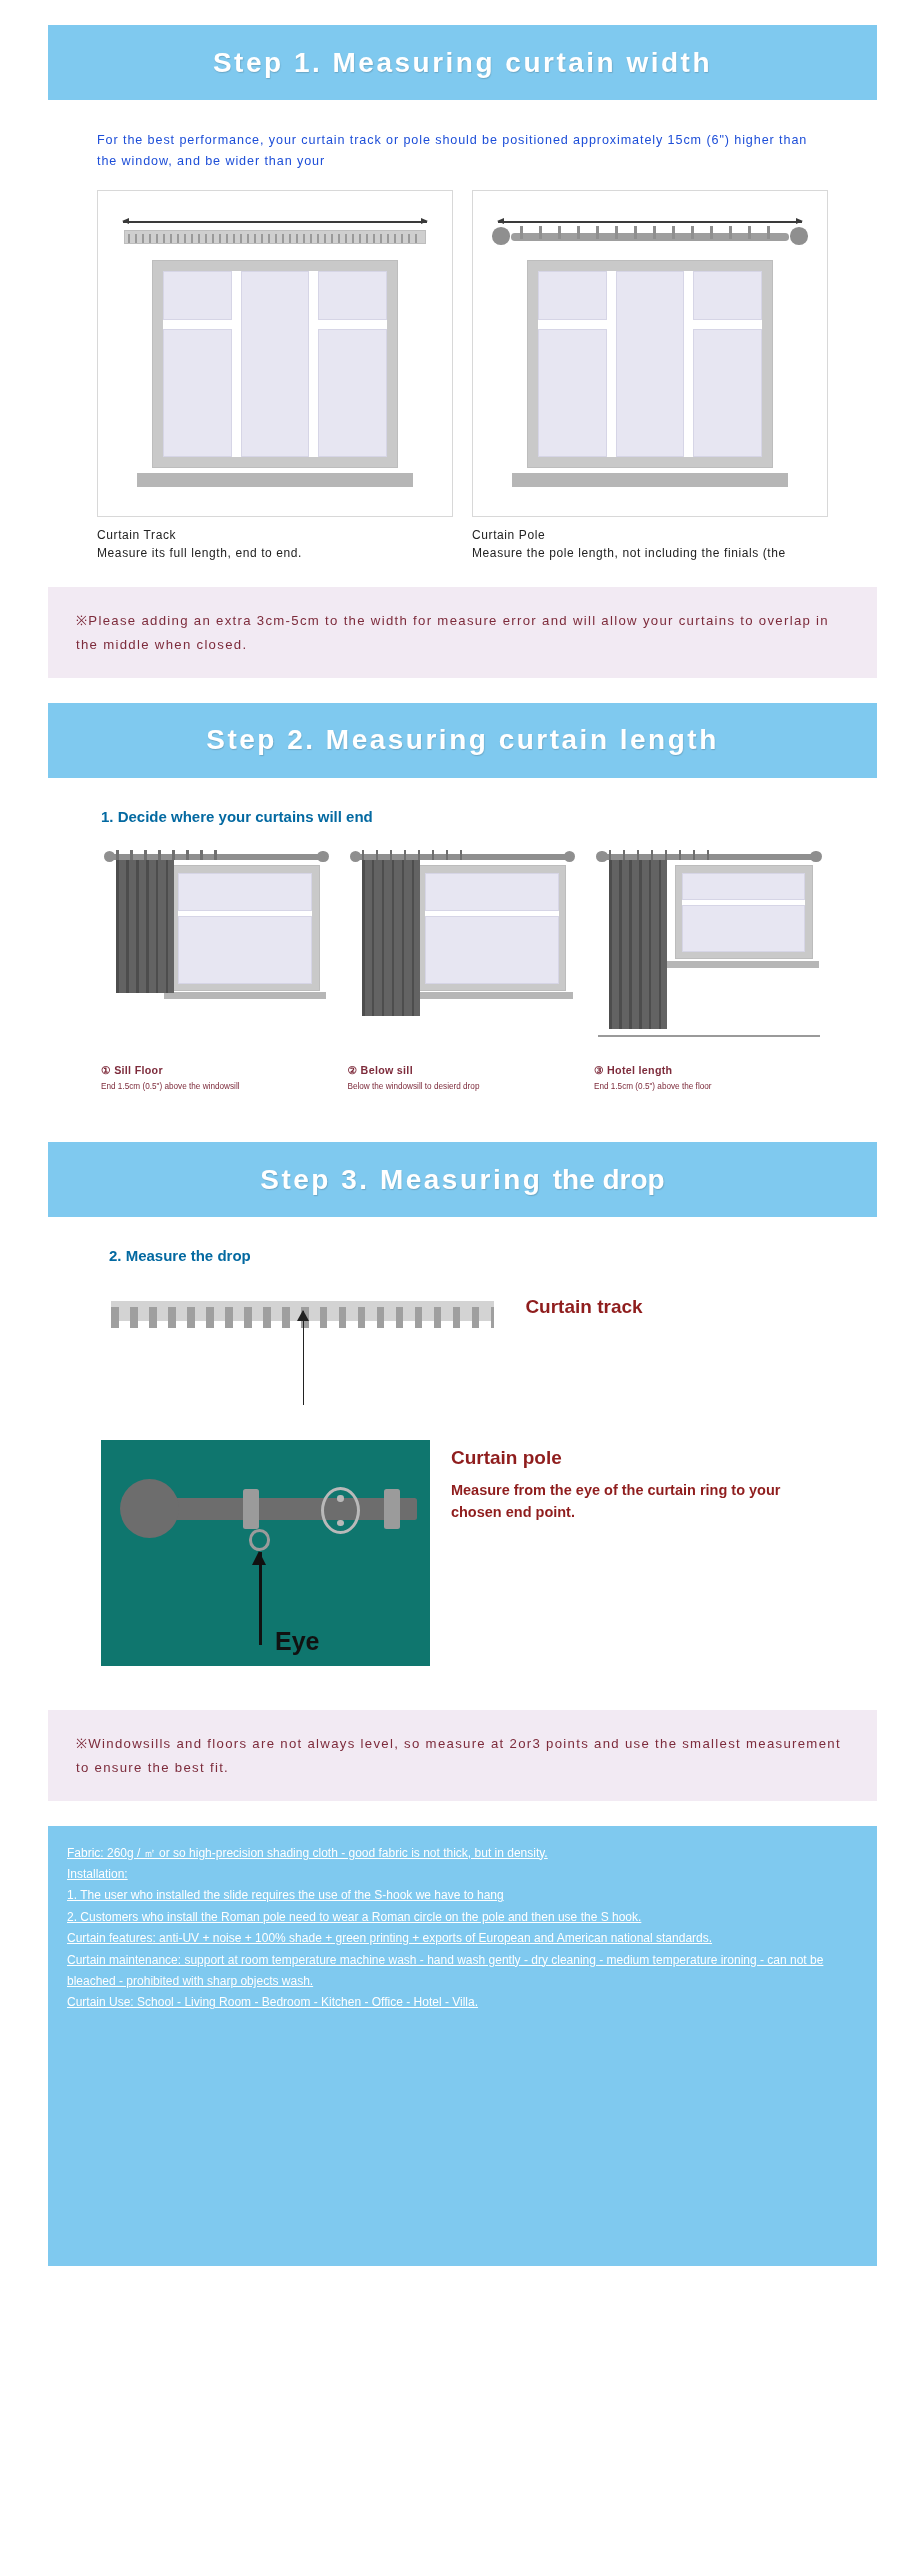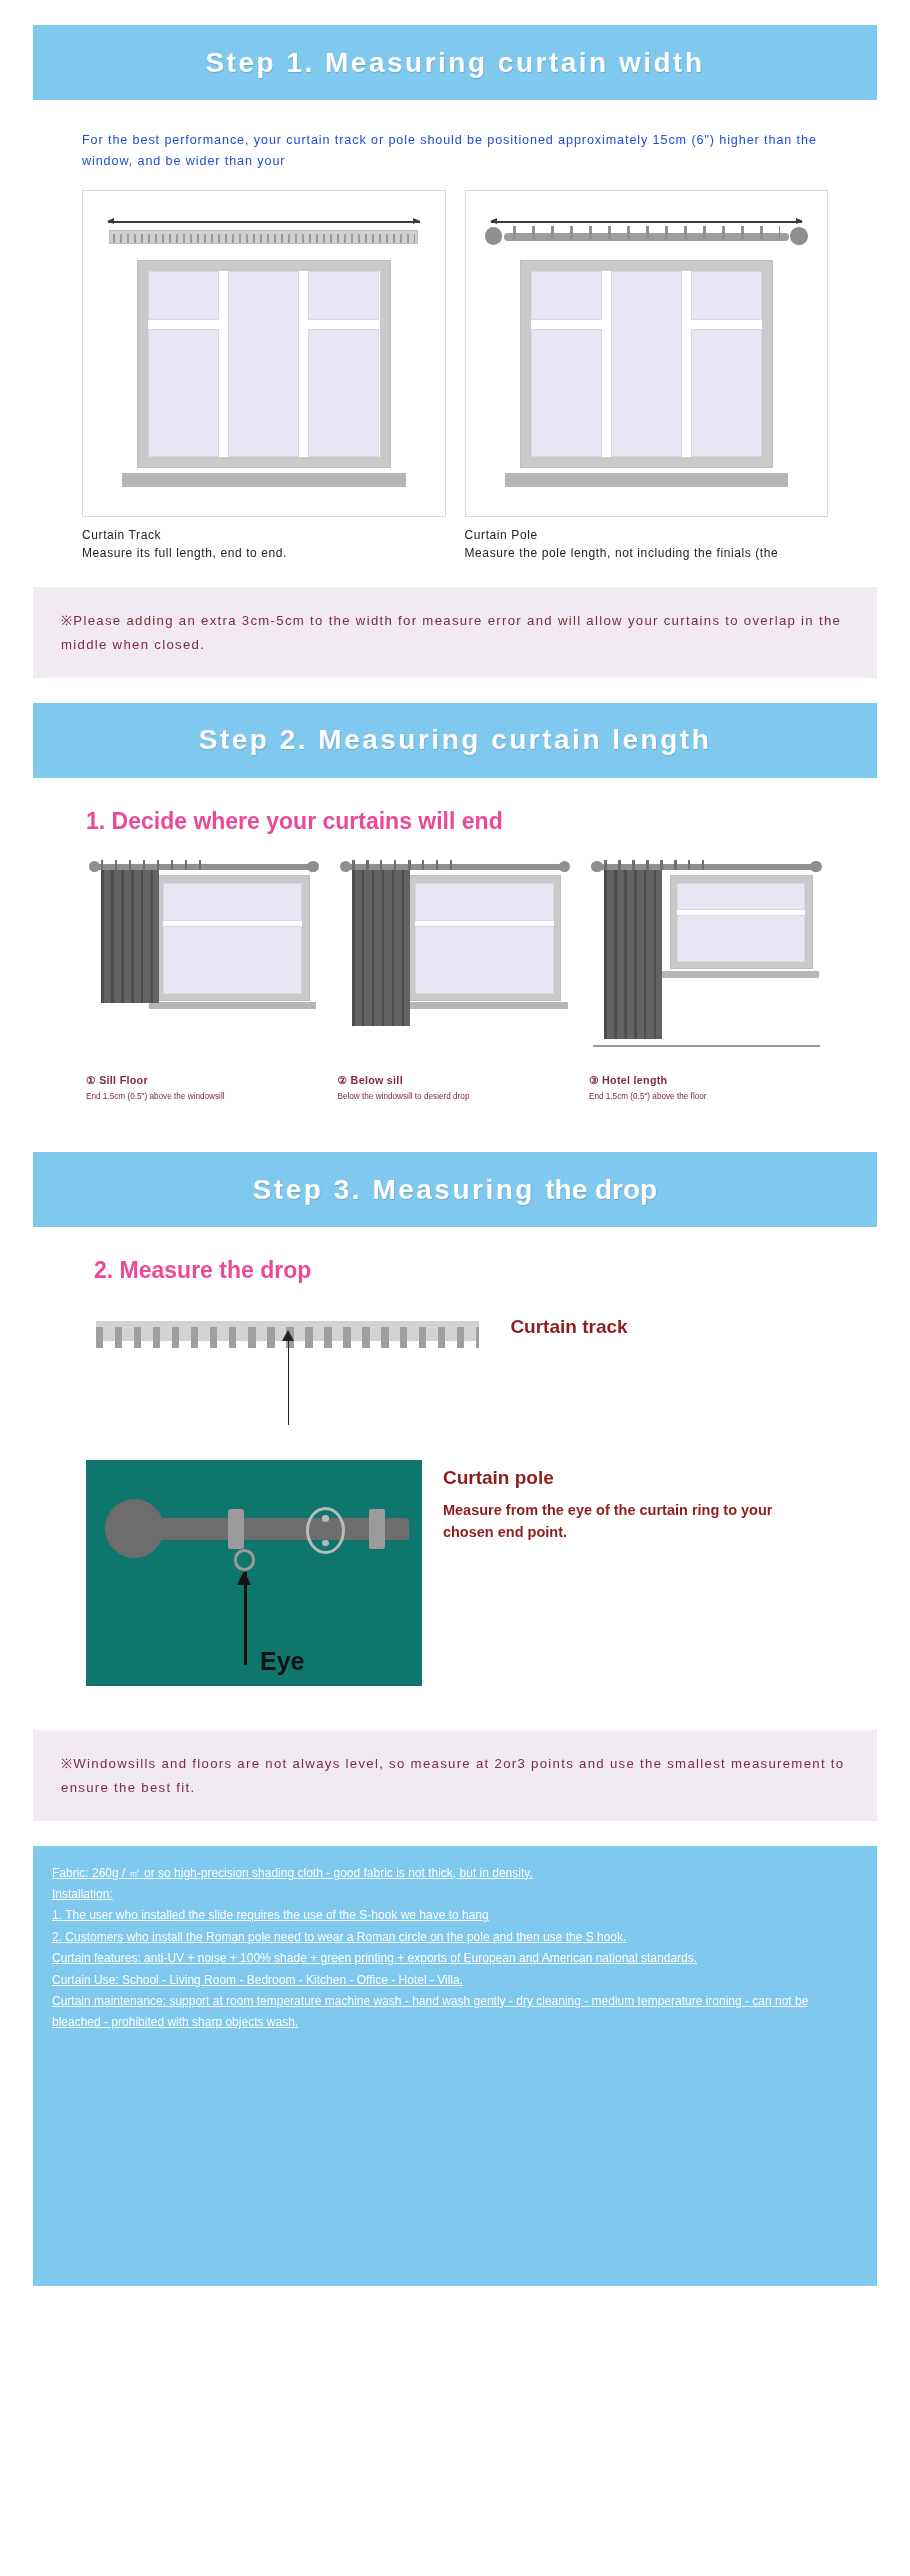--- a/index.html
+++ b/index.html
@@ -3,21 +3,21 @@
 <meta charset="utf-8">
 <style>
   * { box-sizing: border-box; }
   html, body { margin:0; padding:0; }
   body {
     width:910px;
     background:#ffffff;
     font-family:"Liberation Sans", sans-serif;
     color:#333;
   }
-  .page { width:910px; margin:16px auto; padding:0 0 25px 0; }
+  .page { width:910px; margin:16px auto; padding:0 0 25px 15px; }
 
   
   .step-banner{
     background:#7fc9ef;
     height:75px;
     margin:25px 33px 0 33px;
     display:flex;
     align-items:center;
     justify-content:center;
   }
@@ -121,23 +121,23 @@
     padding:21.4px 28px;
     color:#7d2b3b;
     font-size:13.2px;
     line-height:24px;
     letter-spacing:1.3px;
   }
 
   
   .sub-head{
     margin:30px 0 0 86px;
-    font-size:23px;
+    font-size:15px;
     font-weight:bold;
-    color:#ec4899;
+    color:#0369a1;
   }
   .sub-head.indent{ margin-left:94px; }
 
   
   .three-row{
     display:flex;
     gap:16.4px;
     margin:19px 86px 0 86px;
   }
   .three-col{ flex:1; }
@@ -441,18 +441,18 @@
   </div>
 
   <div class="note" style="margin-top:44px">※Windowsills and floors are not always level, so measure at 2or3 points and use the smallest measurement to ensure the best fit.</div>
 
   <div class="spec">
     <p>Fabric: 260g /  ㎡ or so high-precision shading cloth - good fabric is not thick, but in density.</p>
     <p>Installation:</p>
     <p>1. The user who installed the slide requires the use of the S-hook we have to hang</p>
     <p>2. Customers who install the Roman pole need to wear a Roman circle on the pole and then use the S hook.</p>
     <p>Curtain features: anti-UV + noise + 100% shade + green printing + exports of European and American national standards.</p>
+    <p>Curtain maintenance: support at room temperature machine wash - hand wash gently - dry cleaning - medium temperature ironing - can not be bleached - prohibited with sharp objects wash.</p>
     <p>Curtain Use: School - Living Room - Bedroom - Kitchen - Office - Hotel - Villa.</p>
-    <p>Curtain maintenance: support at room temperature machine wash - hand wash gently - dry cleaning - medium temperature ironing - can not be bleached - prohibited with sharp objects wash.</p>
   </div>
 
 </div>
 
 
 </body></html>

